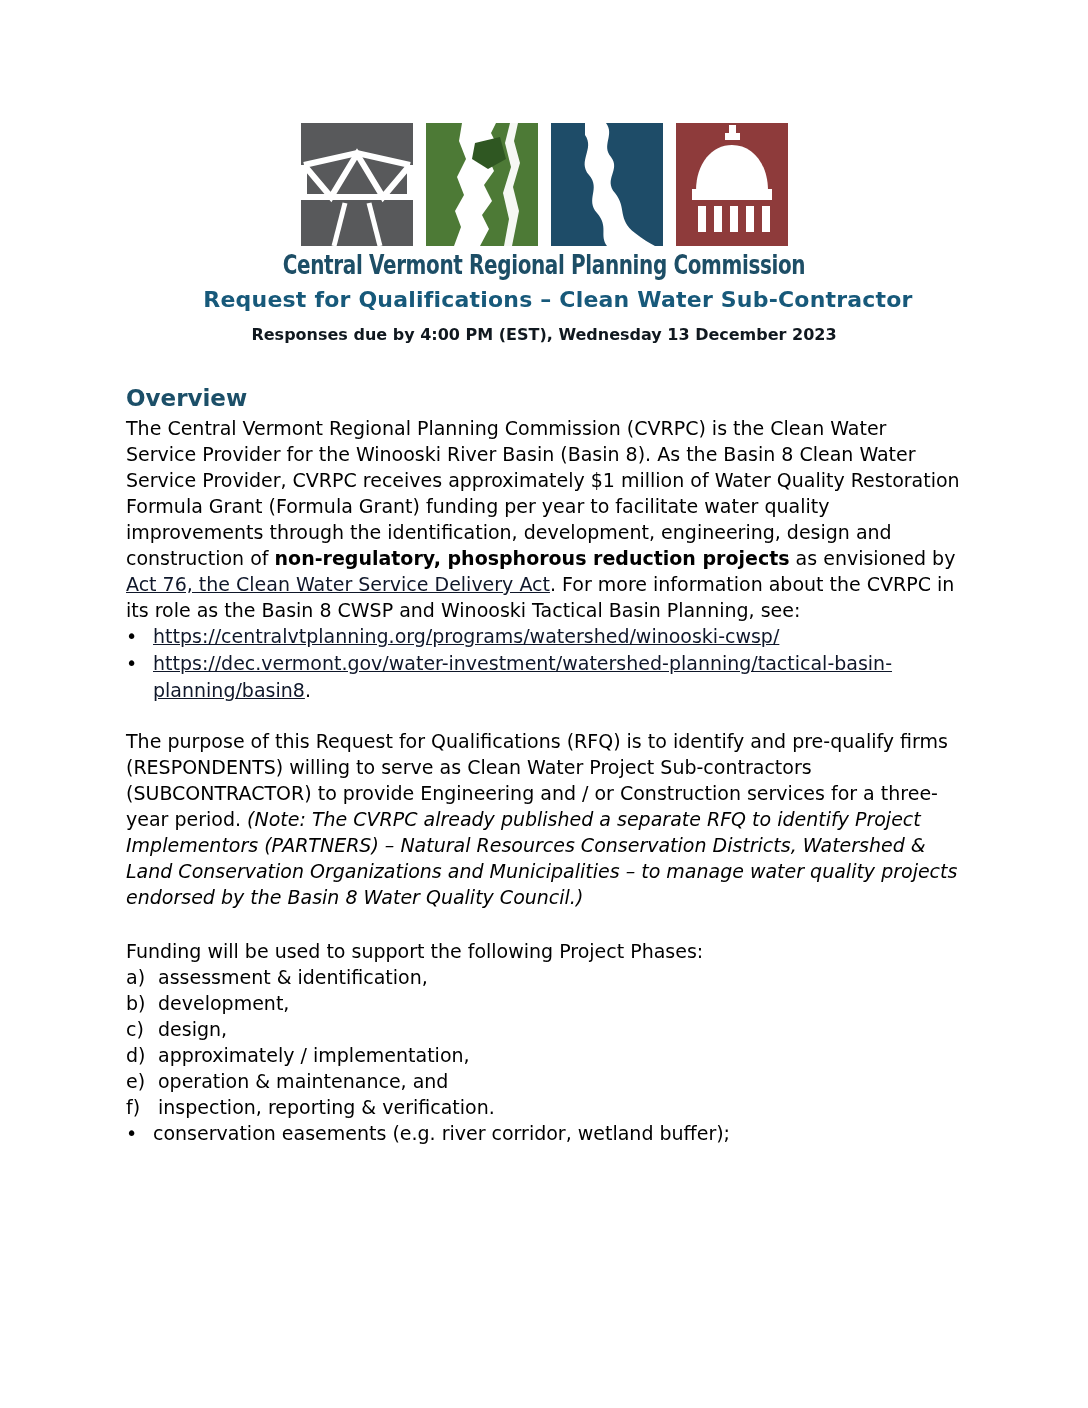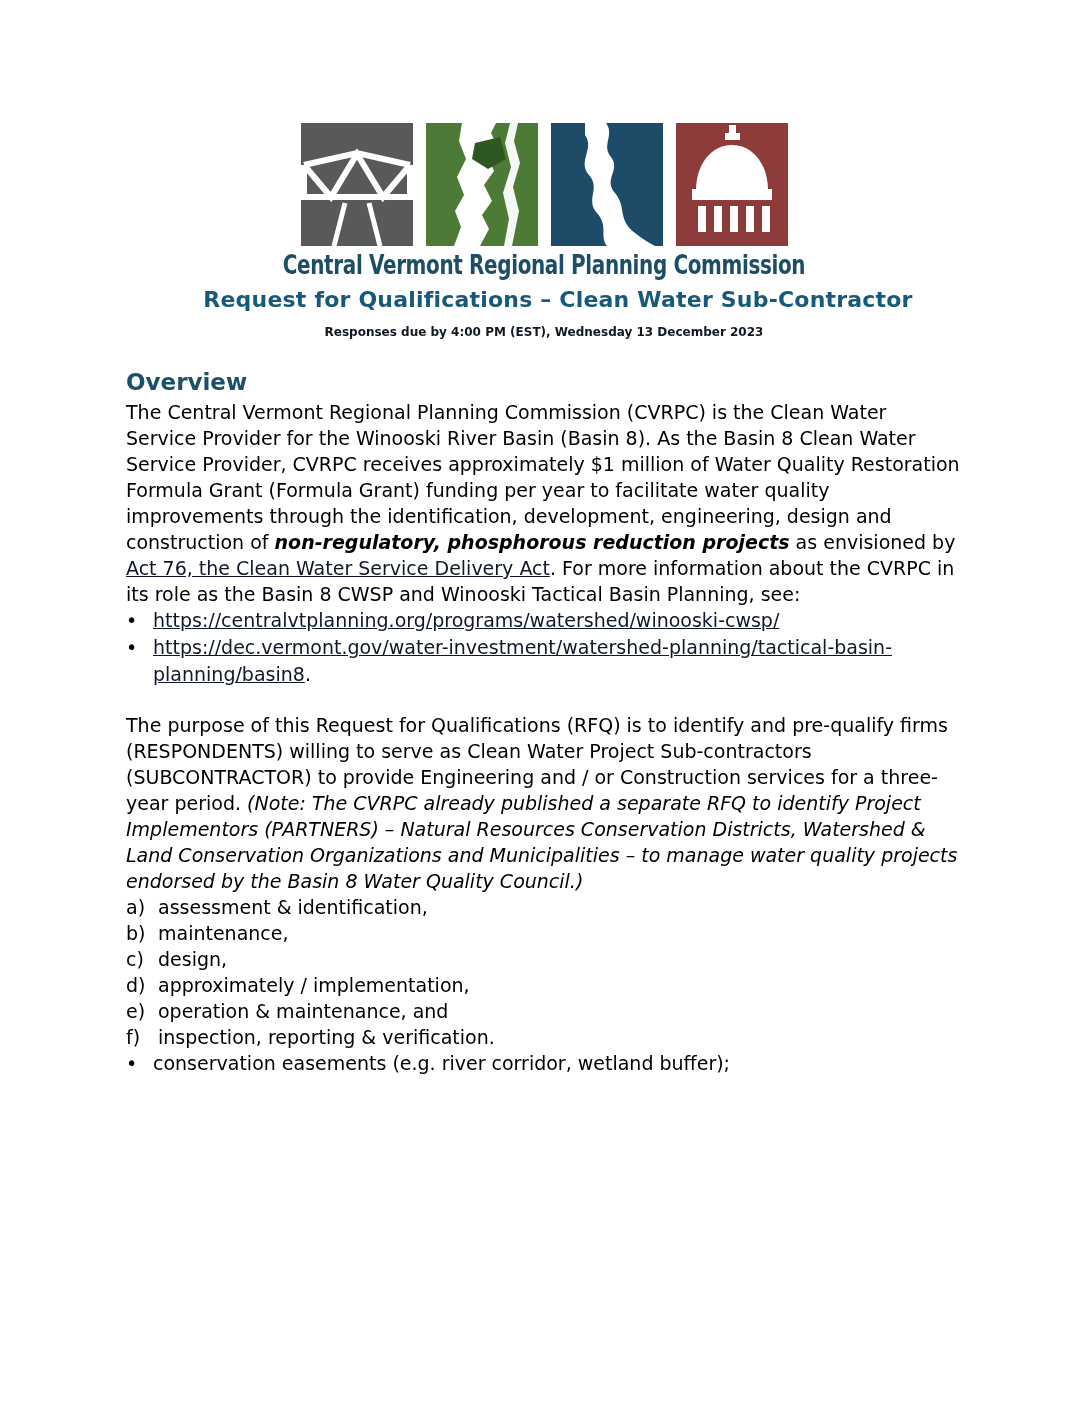--- a/index.html
+++ b/index.html
@@ -16,31 +16,31 @@
     display:inline-block;font-weight:bold;font-size:27px;color:#1d4e66;
     letter-spacing:-0.5px;transform:scaleX(0.74);transform-origin:center;
     white-space:nowrap;
   }
   
   .doc-title{
     margin:7px 0 0 0;text-align:center;font-size:22px;font-weight:bold;
     color:#17597a;letter-spacing:0.2px;padding-left:28px;
   }
   .doc-deadline{
-    margin:13px 0 0 0;text-align:center;font-size:12px;font-weight:bold;
+    margin:13px 0 0 0;text-align:center;font-size:16px;font-weight:bold;
     color:#10181f;
   }
   
   .content{margin:0 126px;width:836px;}
   .section-heading{
-    margin:30px 0 0 0;font-size:23px;font-weight:bold;color:#1c4f68;
+    margin:41px 0 0 0;font-size:23px;font-weight:bold;color:#1c4f68;
   }
   p.body{margin:4px 0 0 0;font-size:19px;line-height:26px;}
   p.body.spaced{margin-top:24px;}
-  .bi{font-weight:bold;font-style:italic;}
+  .bi{font-weight:bold;}
   .link{color:#0f172a;text-decoration:underline;cursor:pointer;}
   em{font-style:italic;}
   
   ul.plain, ol.plain{list-style:none;margin:0;padding:0;}
   .bullet-list{margin-top:26px;padding-left:38px;font-size:19px;line-height:27px;}
   .bullet-list li{display:flex;align-items:flex-start;}
   .bullet{width:27px;flex:none;color:#000;}
   .letter-list{margin-top:0;padding-left:33px;font-size:19px;line-height:26px;}
   .letter-list li{display:flex;align-items:flex-start;}
   .marker{width:32px;flex:none;}
@@ -113,29 +113,30 @@
         <span class="li-text"><a class="link">https://centralvtplanning.org/programs/watershed/winooski-cwsp/</a><span></span></span>
       </li>
       <li>
         <span class="bullet">•</span>
         <span class="li-text"><a class="link">https://dec.vermont.gov/water-investment/watershed-planning/tactical-basin-planning/basin8</a><span>.</span></span>
       </li>
     </ul>
 
     <p class="body spaced"><span>The purpose of this Request for Qualifications (RFQ) is to identify and pre-qualify firms (RESPONDENTS) willing to serve as Clean Water Project Sub-contractors (SUBCONTRACTOR) to provide Engineering and / or Construction services for a three-year period. </span><em>(Note: The CVRPC already published a separate RFQ to identify Project Implementors (PARTNERS) – Natural Resources Conservation Districts, Watershed &amp; Land Conservation Organizations and Municipalities – to manage water quality projects endorsed by the Basin 8 Water Quality Council.)</em></p>
 
+    <p class="body spaced" style="margin-top:28px;">Funding will be used to support the following Project Phases:</p>
 
     <ol class="plain letter-list">
       <li>
           <span class="marker">a)</span>
           <span class="li-text">assessment &amp; identification,</span>
         </li>
       <li>
           <span class="marker">b)</span>
-          <span class="li-text">maintenance,</span>
+          <span class="li-text">development,</span>
         </li>
       <li>
           <span class="marker">c)</span>
           <span class="li-text">design,</span>
         </li>
       <li>
           <span class="marker">d)</span>
           <span class="li-text">approximately / implementation,</span>
         </li>
       <li>

